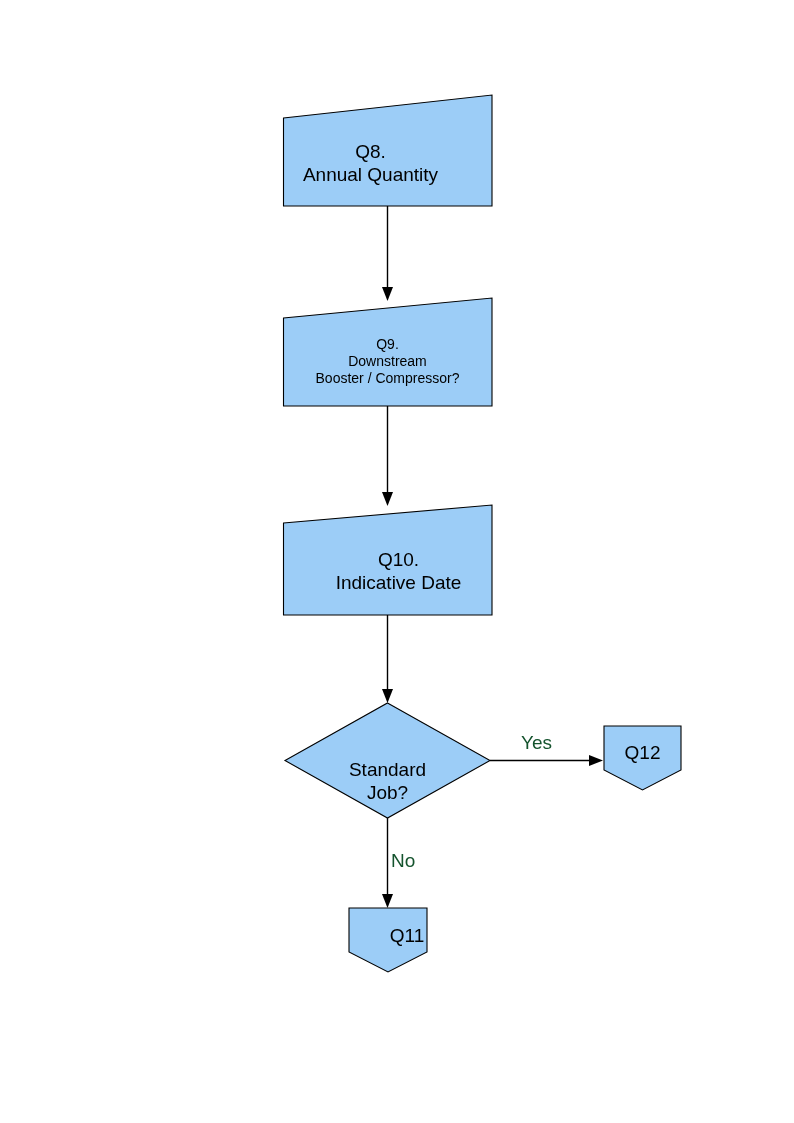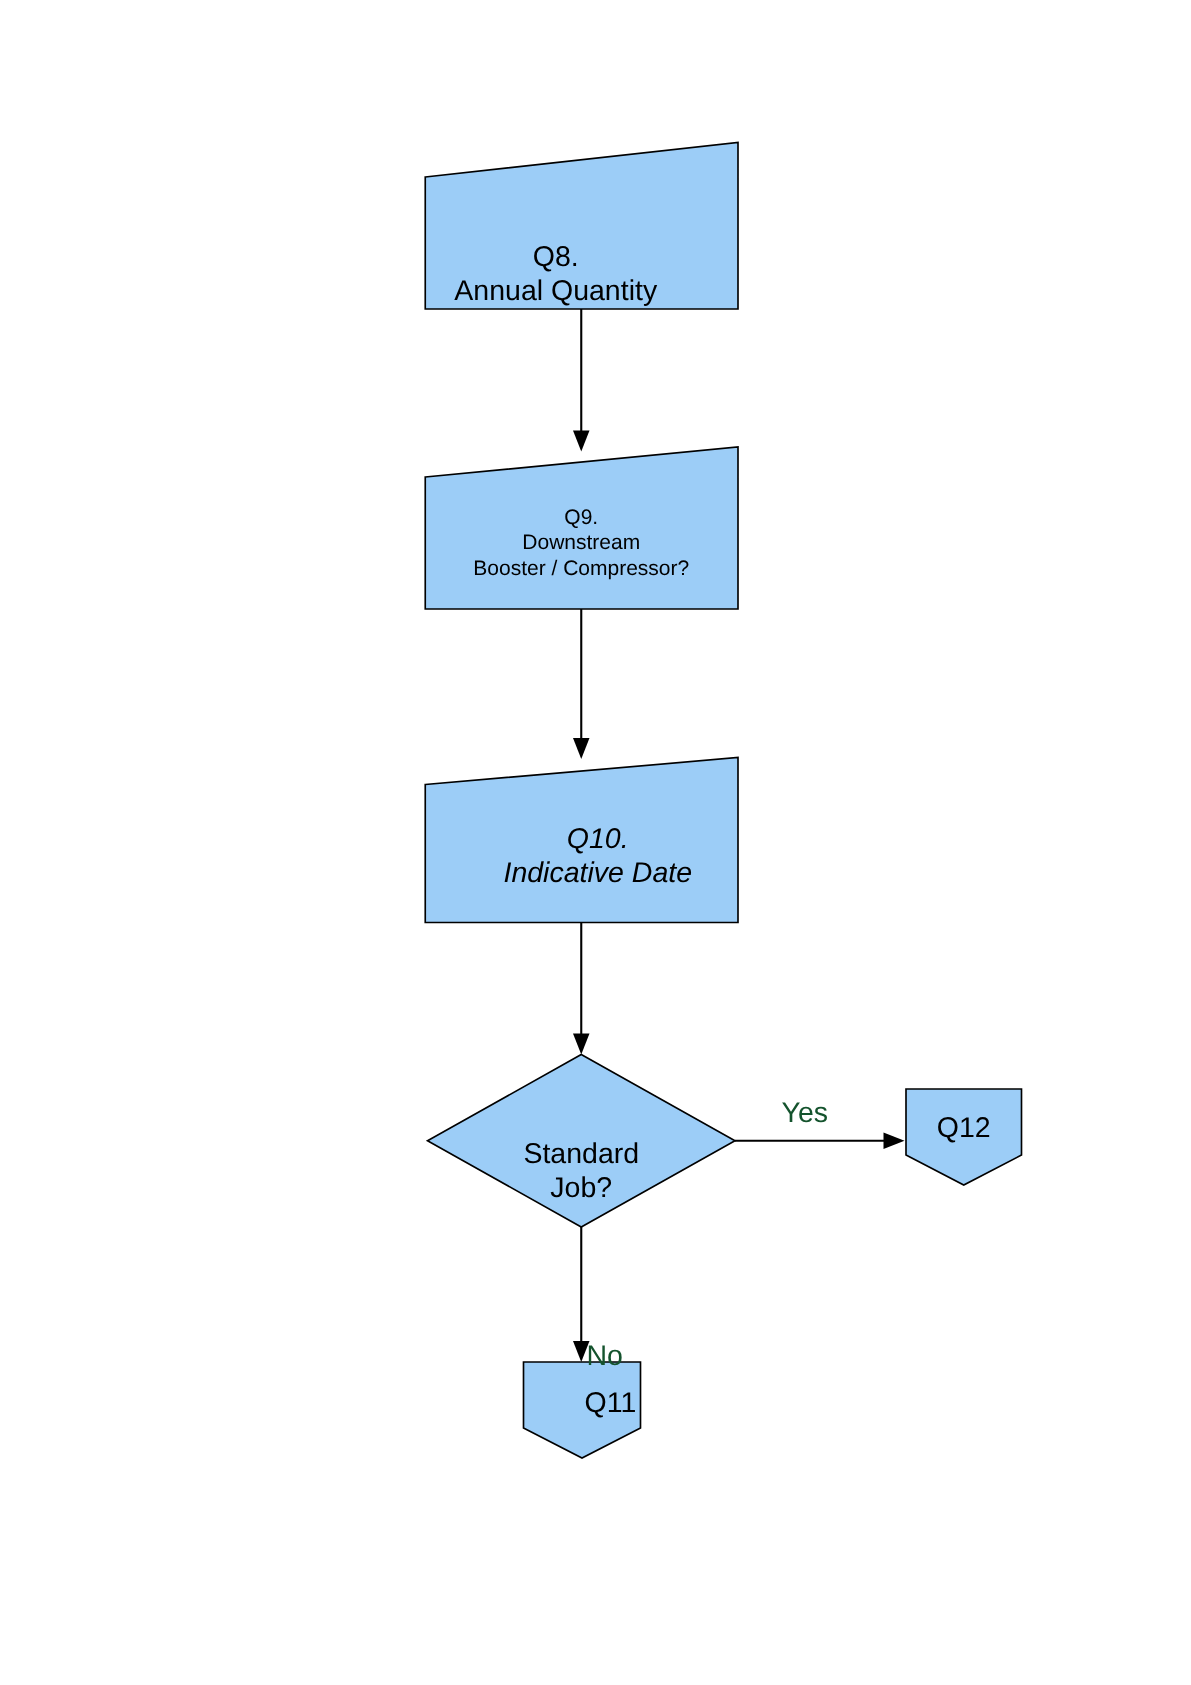--- a/index.html
+++ b/index.html
@@ -81,32 +81,32 @@
   <polygon class="arrow-head" points="603,760.5 589,755 589,766"></polygon>
 
   <polygon class="node-shape" points="604,726 681,726 681,770 642.5,790 604,770" fill="#9CCDF7"></polygon>
 
   <line class="connector-line" x1="387.5" y1="818" x2="387.5" y2="899"></line>
   <polygon class="arrow-head" points="387.5,908 382,894 393,894"></polygon>
 
   <polygon class="node-shape" points="349,908 427,908 427,952 388,972 349,952" fill="#9CCDF7"></polygon>
 </svg>
 
-<div class="node-label label-lg" style="left:283px; top:140px; width:175px;margin-top:20px;">Q8.
+<div class="node-label label-lg" style="left:283px; top:140px; width:175px;">Q8.
 Annual Quantity</div>
 
 <div class="node-label label-sm" style="left:283px; top:336px; width:209px;">Q9.
 Downstream
 Booster / Compressor?</div>
 
-<div class="node-label label-lg" style="left:283px; top:548px; width:231px;font-style:italic;">Q10.
+<div class="node-label label-lg" style="left:283px; top:548px; width:231px;">Q10.
 Indicative Date</div>
 
 <div class="node-label label-lg" style="left:305px; top:758px; width:165px;">Standard
 Job?</div>
 
 <div class="node-label label-conn" style="left:604px; top:741px; width:77px;">Q12</div>
 
 <div class="node-label label-conn" style="left:368px; top:924px; width:78px;">Q11</div>
 
 <div class="edge-label" style="left:521px; top:732px;">Yes</div>
 
-<div class="edge-label" style="left:391px; top:894px;">No</div>
+<div class="edge-label" style="left:391px; top:850px;">No</div>
 
 </body></html>

